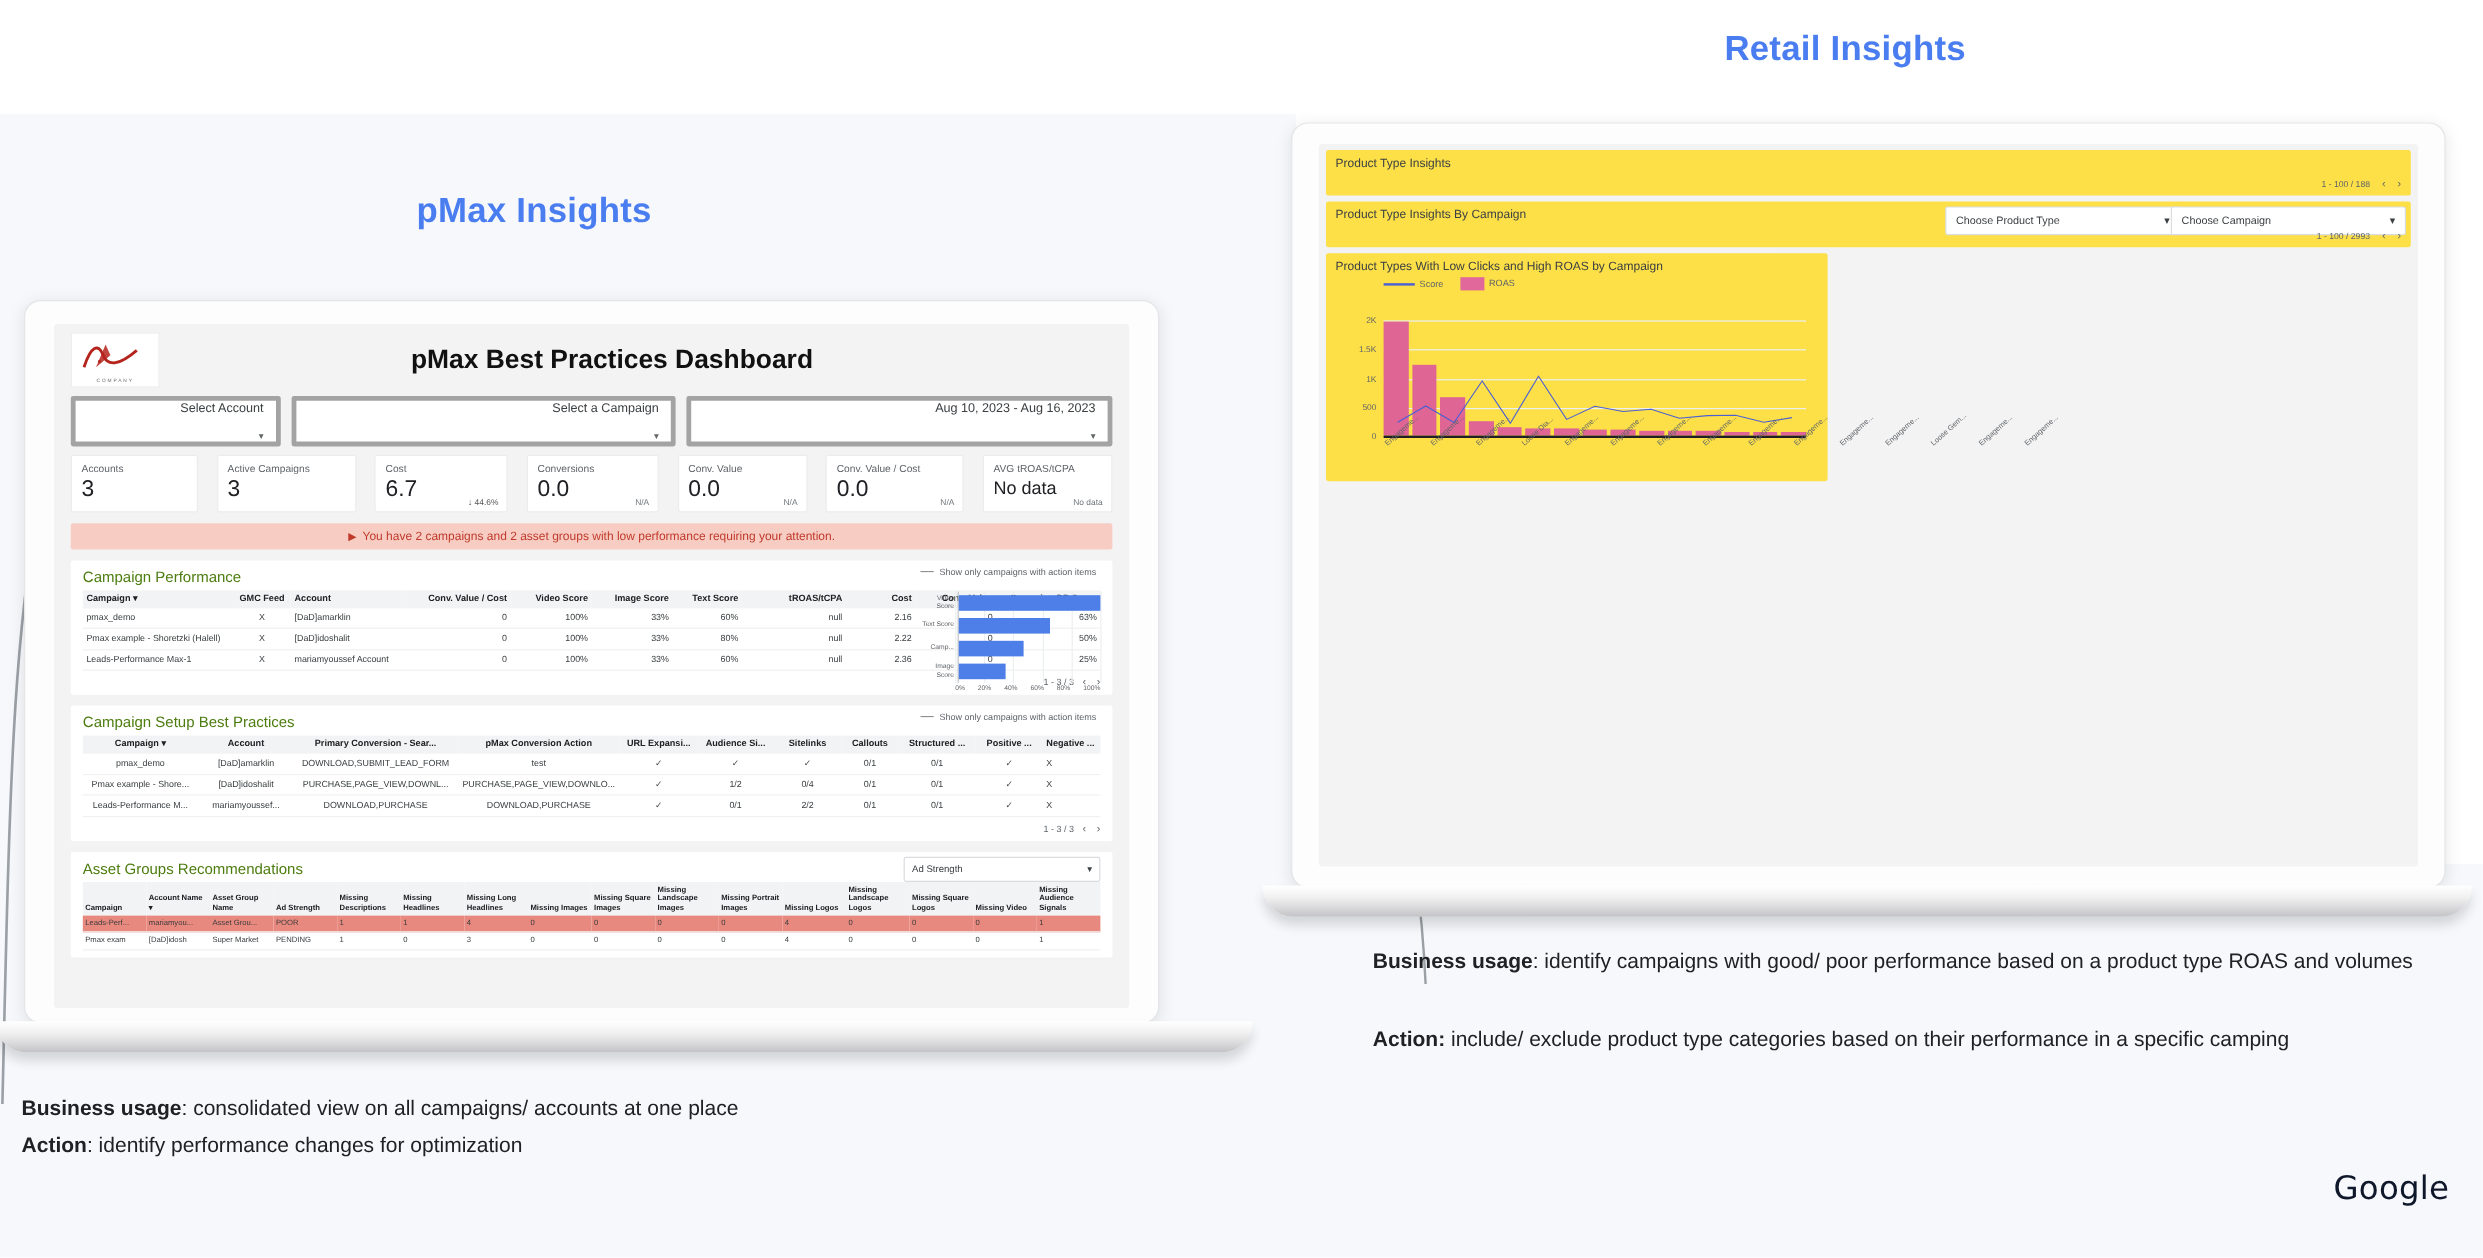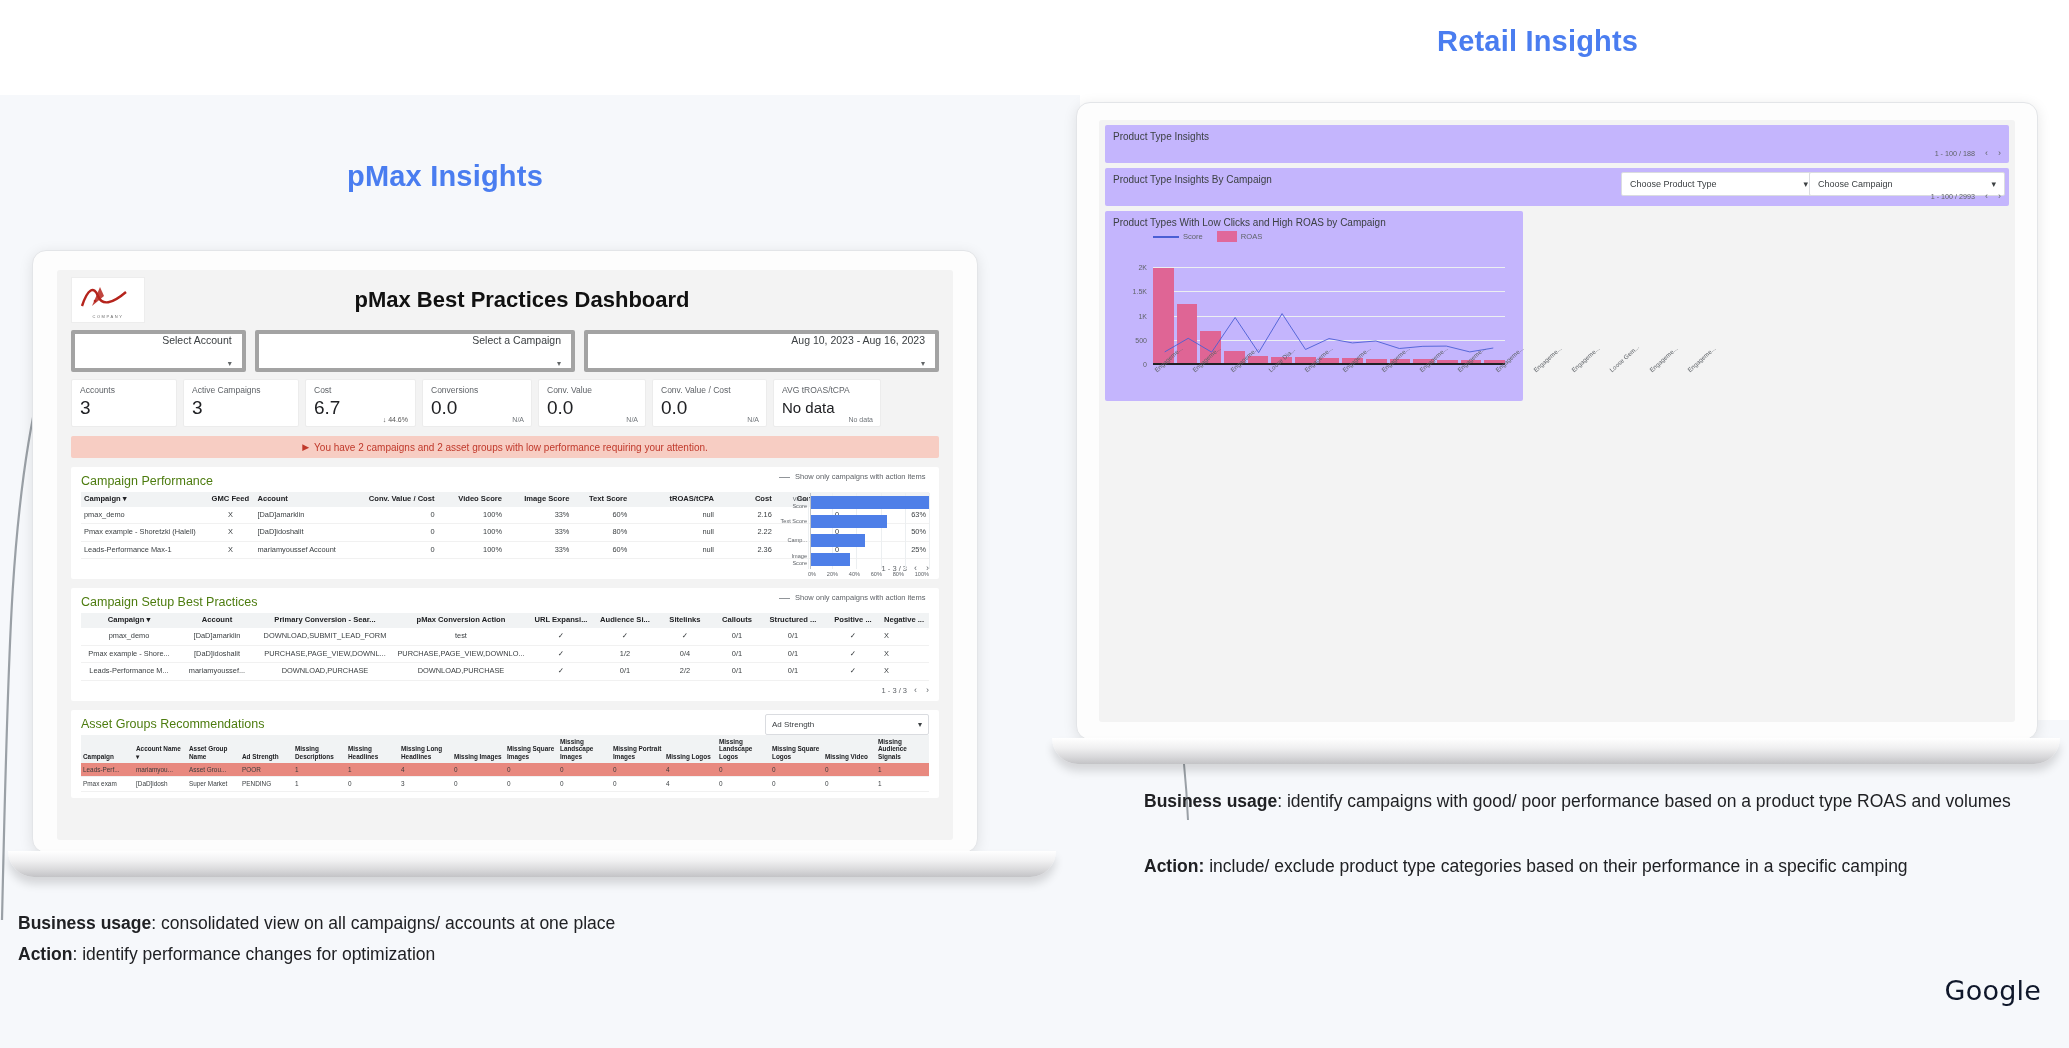--- a/index.html
+++ b/index.html
@@ -24,21 +24,21 @@
   .laptop{position:absolute;}
   .laptop .screen{
     background:#fdfdfd;border:1px solid #e3e5e8;border-radius:14px;
     box-shadow:0 3px 14px rgba(0,0,0,.10);overflow:hidden;position:relative;
   }
   .laptop .base{
     position:absolute;height:26px;border-radius:0 0 60px 60px;
     background:linear-gradient(180deg,#ffffff 0%,#f0f0f1 38%,#d9d9db 72%,#c3c3c6 100%);
     box-shadow:0 7px 10px rgba(0,0,0,.14);
   }
-  #laptop-left{left:32px;top:250px;}
+  #laptop-left{left:20px;top:250px;}
   #laptop-left .screen{width:944px;height:601px;}
   #laptop-left .base{left:-24px;top:601px;width:1048px;}
   #laptop-right{left:1076px;top:102px;}
   #laptop-right .screen{width:960px;height:636px;}
   #laptop-right .base{left:-24px;top:636px;width:1008px;}
 
   
   .dash{position:absolute;left:24px;top:19px;width:896px;height:570px;background:#f3f3f3;border-radius:3px;overflow:hidden;}
   .dash-head{display:flex;align-items:center;height:48px;padding:6px 14px 0 14px;}
   .logo{width:72px;height:44px;background:#fff;border:1px solid #ededed;position:relative;overflow:hidden;}
@@ -47,21 +47,21 @@
   .dash-title{flex:1;text-align:center;font-size:22px;font-weight:bold;color:#111;margin-left:-40px;}
 
   .filters{display:flex;gap:9px;padding:6px 14px 0 14px;}
   .sel{background:#fff;border:4px solid #a3a3a3;height:34px;display:flex;align-items:flex-end;
        padding:0 10px;font-size:10.5px;color:#3c4043;border-radius:2px;justify-content:space-between;flex-direction:column;}
   .sel .cv{opacity:.8;font-size:8px;}
   #sel-account{width:148px;}
   #sel-campaign{width:295px;}
   #sel-date{width:330px;}
 
-  .kpis{display:flex;gap:6px;padding:7px 14px 0 14px;}
+  .kpis{display:flex;gap:6px;padding:7px 14px 0 14px;justify-content:space-between;}
   .kpi{background:#fff;border:1px solid #ececec;border-radius:2px;height:48px;padding:5px 8px 4px 8px;
        position:relative;box-sizing:border-box;}
   .kpi .lbl{font-size:8.5px;color:#5f6368;line-height:11px;}
   .kpi .val{font-size:19px;color:#202124;line-height:23px;}
   .kpi .val.sm{font-size:15px;}
   .kpi .sub{position:absolute;right:7px;bottom:3px;font-size:7px;color:#70757a;}
   .kpi .sub.down{color:#555;}
   #kpi-accounts{width:106px;}
   #kpi-active{width:116px;}
   #kpi-cost{width:111px;}
@@ -102,21 +102,21 @@
   .mc-grid{position:absolute;left:31px;right:0;top:0;height:76px;}
   .mc-grid i{position:absolute;top:0;bottom:0;width:1px;background:#eceff1;}
 
   .sel-inline{position:absolute;right:10px;top:4px;width:150px;height:19px;background:#fff;border:1px solid #dadce0;
               display:flex;align-items:center;justify-content:space-between;padding:0 6px;font-size:8px;color:#3c4043;border-radius:2px;}
 
   tr.flag-row td{background:#e8897f;color:#3c3c3c;}
 
   
   .rdash{position:absolute;left:22px;top:17px;width:916px;height:602px;background:#f3f3f3;border-radius:3px;overflow:hidden;}
-  .rcard{background:#c4b5fd;margin:5px 6px 0 6px;border-radius:2px;padding:6px 8px 5px 8px;position:relative;}
+  .rcard{background:#fde047;margin:5px 6px 0 6px;border-radius:2px;padding:6px 8px 5px 8px;position:relative;}
   .rcard-title{font-size:10px;color:#3c4043;margin-bottom:3px;}
   table.r{border-collapse:collapse;width:100%;table-layout:fixed;}
   .rpager{text-align:right;font-size:7.2px;color:#5f6368;padding:4px 26px 0 0;position:relative;}
   .rpager .ar{position:absolute;top:3px;font-size:9px;color:#5f6368;}
   .rpager .ar.p{right:13px;}
   .rpager .ar.n{right:0;}
   .rsel{position:absolute;top:4px;height:22px;background:#fff;border:1px solid #dadce0;border-radius:2px;
         display:flex;align-items:center;justify-content:space-between;padding:0 8px;font-size:9px;color:#3c4043;}
   #rsel-producttype{right:192px;width:178px;}
   #rsel-campaign{right:4px;width:178px;}

